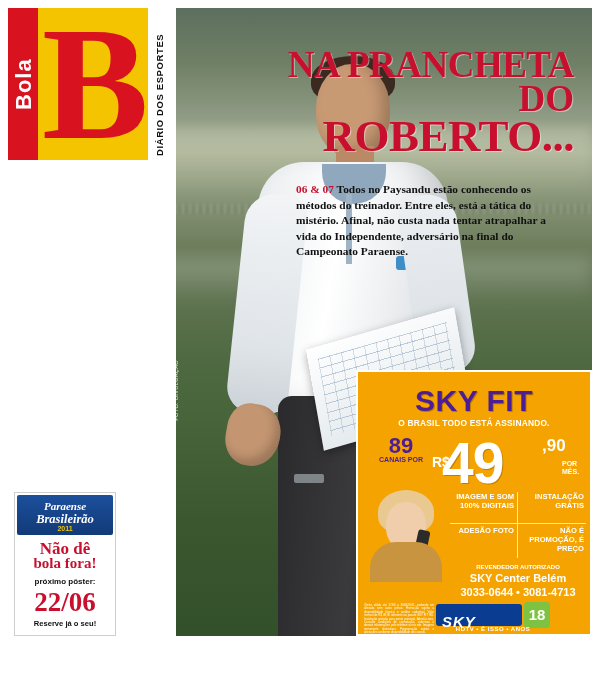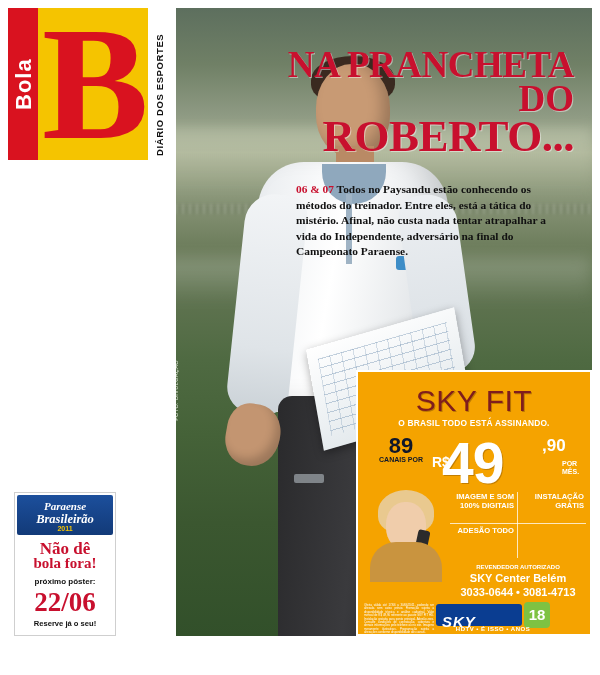--- a/index.html
+++ b/index.html
@@ -399,23 +399,23 @@
     border: 2px solid #ffffff;
     box-sizing: border-box;
     overflow: hidden;
   }
   .ad-title {
     position: absolute;
     left: 0;
     top: 12px;
     width: 100%;
     text-align: center;
-    color: #7f1d1d;
+    color: #4c1d95;
     font-size: 30px;
-    font-weight: normal;
+    font-weight: bold;
     letter-spacing: 0.5px;
     text-shadow: 1px 1px 0 rgba(120,70,0,0.45);
   }
   .ad-sub {
     position: absolute;
     left: 0;
     top: 46px;
     width: 100%;
     text-align: center;
     color: #ffffff;
@@ -429,21 +429,21 @@
     top: 62px;
     width: 220px;
     height: 54px;
   }
   .ad-canais {
     position: absolute;
     left: 12px;
     top: 2px;
     width: 46px;
     text-align: center;
-    color: #0f172a;
+    color: #4c1d95;
   }
   .ad-canais .n { font-size: 22px; font-weight: bold; line-height: 20px; }
   .ad-canais .t { font-size: 7px; font-weight: bold; line-height: 8px; }
   .ad-rs {
     position: absolute;
     left: 66px;
     top: 20px;
     color: #ffffff;
     font-size: 14px;
     font-weight: bold;
@@ -777,21 +777,22 @@
       <div class="w-face"></div>
       <div class="w-phone"></div>
       <div class="w-body"></div>
     </div>
 
     <div class="ad-feats">
       <div class="feat-sep-v"></div>
       <div class="feat-sep-h"></div>
       <div class="feat f0">IMAGEM E SOM 100% DIGITAIS</div>
       <div class="feat f1">INSTALAÇÃO GRÁTIS</div>
-      <div class="feat f2">ADESÃO TODO</div>
+      <div class="feat f2">ADESÃO FOTO</div>
+      <div class="feat f3">NÃO É PROMOÇÃO, É PREÇO</div>
     </div>
 
     <div class="ad-rev">REVENDEDOR AUTORIZADO</div>
     <div class="ad-center">SKY Center Belém</div>
     <div class="ad-phones">3033-0644 • 3081-4713</div>
 
     <div class="ad-logo">
       <div class="sky">SKY</div>
     </div>
     <div class="ad-15">18</div>

